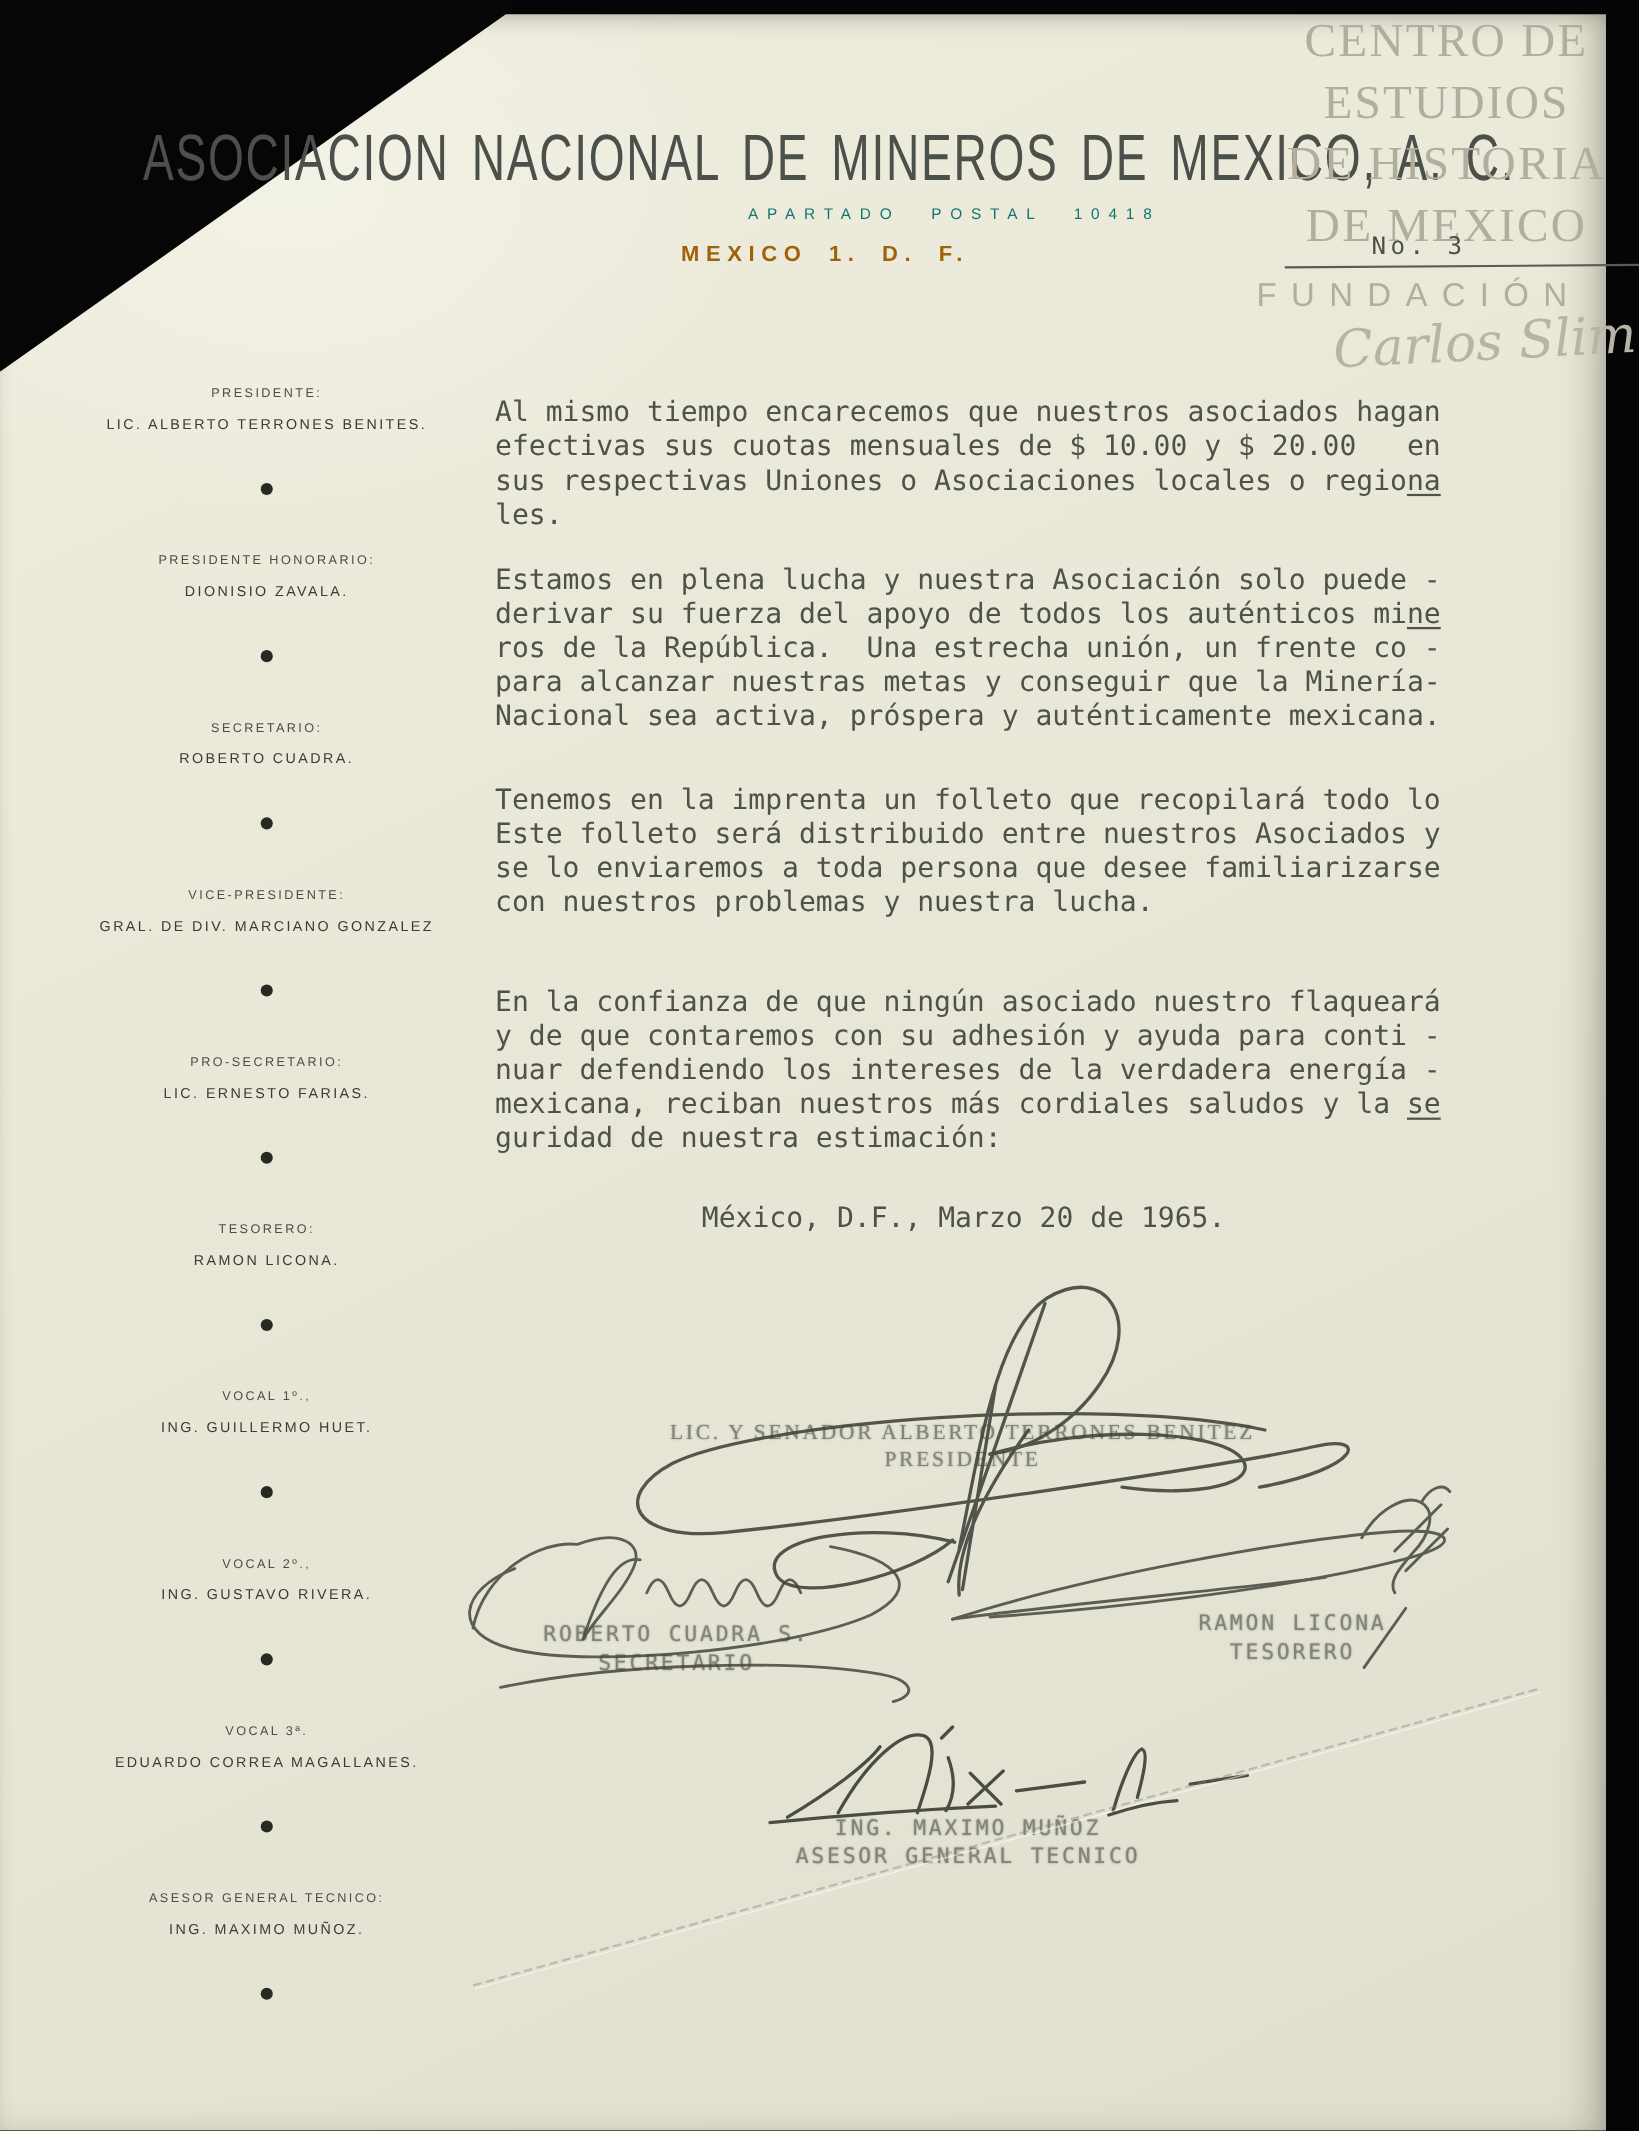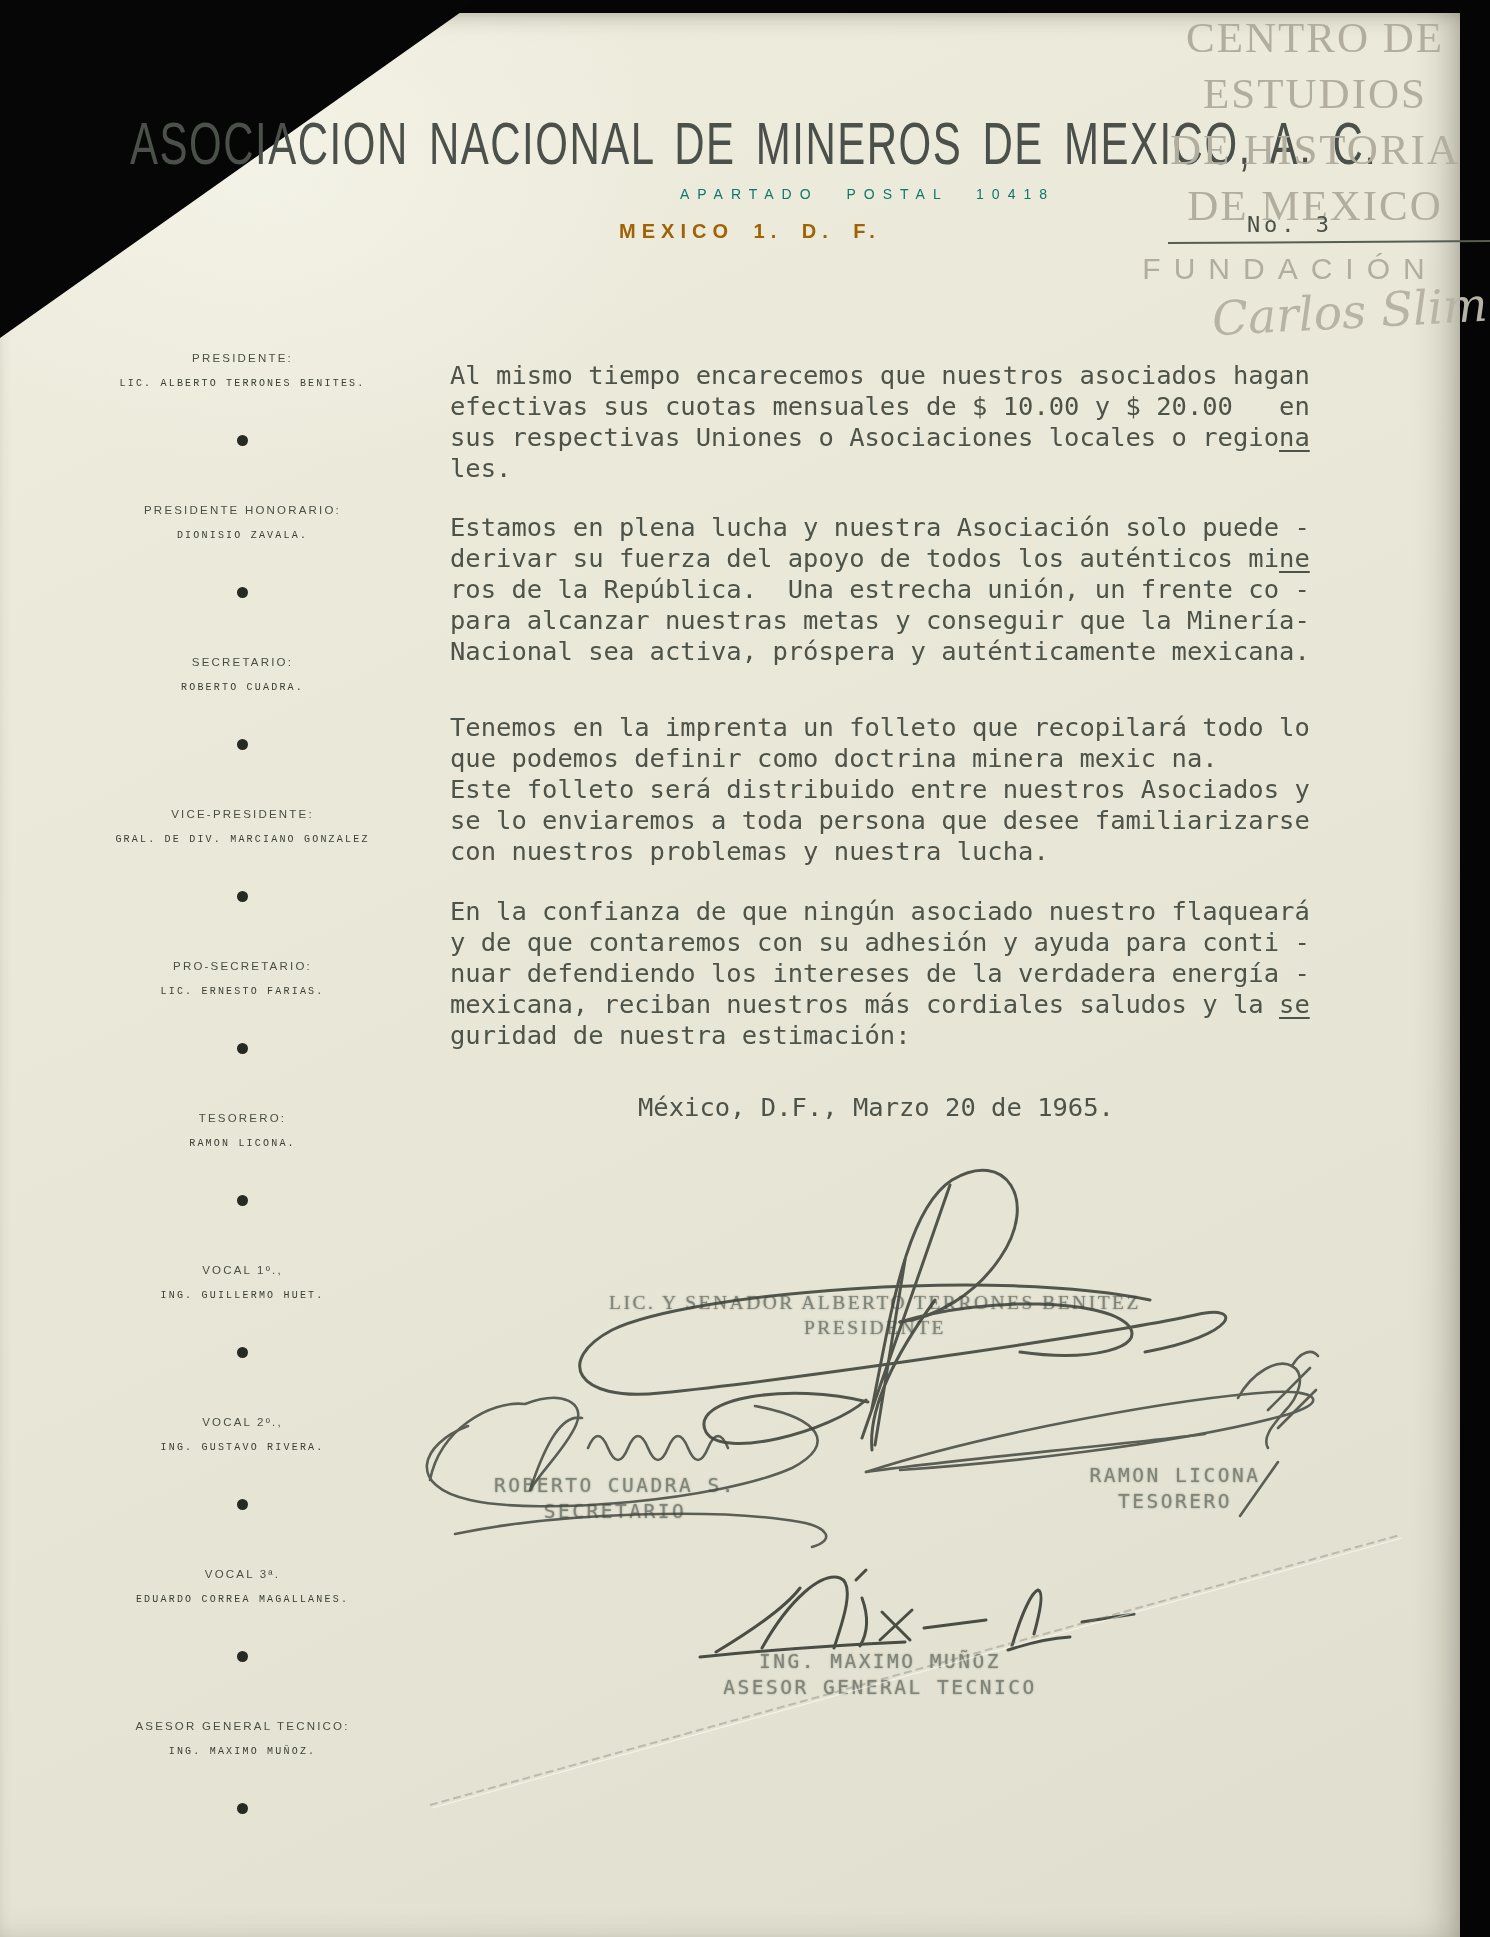--- a/index.html
+++ b/index.html
@@ -32,21 +32,21 @@
            transform:rotate(-0.4deg);}
   .wm-fund{position:absolute;left:1080px;top:252px;width:420px;text-align:center;
            font-size:30px;letter-spacing:13px;color:#b2ae9f;}
   .wm-script{position:absolute;left:1212px;top:284px;white-space:nowrap;
              font-family:"DejaVu Serif",serif;font-style:italic;font-size:47px;
              color:#b8b4a5;transform:rotate(-3deg);}
   
   .officers{position:absolute;left:55px;top:352px;width:375px;}
   .sg{height:152px;text-align:center;}
   .sg .t{font-size:11.5px;letter-spacing:2.2px;color:#4a4f43;margin-bottom:14px;}
-  .sg .n{font-size:10px;letter-spacing:2.2px;color:#393d33;font-family:Liberation Mono, monospace;}
+  .sg .n{font-size:13px;letter-spacing:2.2px;color:#393d33;}
   .sg .b{width:11px;height:11px;border-radius:50%;background:#262a22;margin:46px auto 0;}
   
   .para,.date-line{position:absolute;left:450px;font-family:"DejaVu Sans Mono",monospace;
         font-size:25.5px;line-height:31px;color:#4e5349;}
   .tl{white-space:pre;}
   .ul{text-decoration:underline;text-underline-offset:4px;}
   .p1{top:360px;} .p2{top:512px;} .p3{top:712px;} .p4{top:896px;}
   .date-line{left:638px;top:1092px;text-align:center;}
   
   .cap{position:absolute;text-align:center;font-family:"DejaVu Sans Mono",monospace;
@@ -133,21 +133,20 @@
   <div class="para p2">
     <div class="tl">Estamos en plena lucha y nuestra Asociación solo puede -</div>
     <div class="tl"><span>derivar su fuerza del apoyo de todos los auténticos mi</span><span class="ul">ne</span></div>
     <div class="tl">ros de la República.  Una estrecha unión, un frente co -</div>
     <div class="tl">para alcanzar nuestras metas y conseguir que la Minería-</div>
     <div class="tl">Nacional sea activa, próspera y auténticamente mexicana.</div>
   </div>
 
   <div class="para p3">
     <div class="tl">Tenemos en la imprenta un folleto que recopilará todo lo</div>
-    <div class="tl">que podemos definir como doctrina minera mexic na.</div>
     <div class="tl">Este folleto será distribuido entre nuestros Asociados y</div>
     <div class="tl">se lo enviaremos a toda persona que desee familiarizarse</div>
     <div class="tl">con nuestros problemas y nuestra lucha.</div>
   </div>
 
   <div class="para p4">
     <div class="tl">En la confianza de que ningún asociado nuestro flaqueará</div>
     <div class="tl">y de que contaremos con su adhesión y ayuda para conti -</div>
     <div class="tl">nuar defendiendo los intereses de la verdadera energía -</div>
     <div class="tl"><span>mexicana, reciban nuestros más cordiales saludos y la </span><span class="ul">se</span></div>

